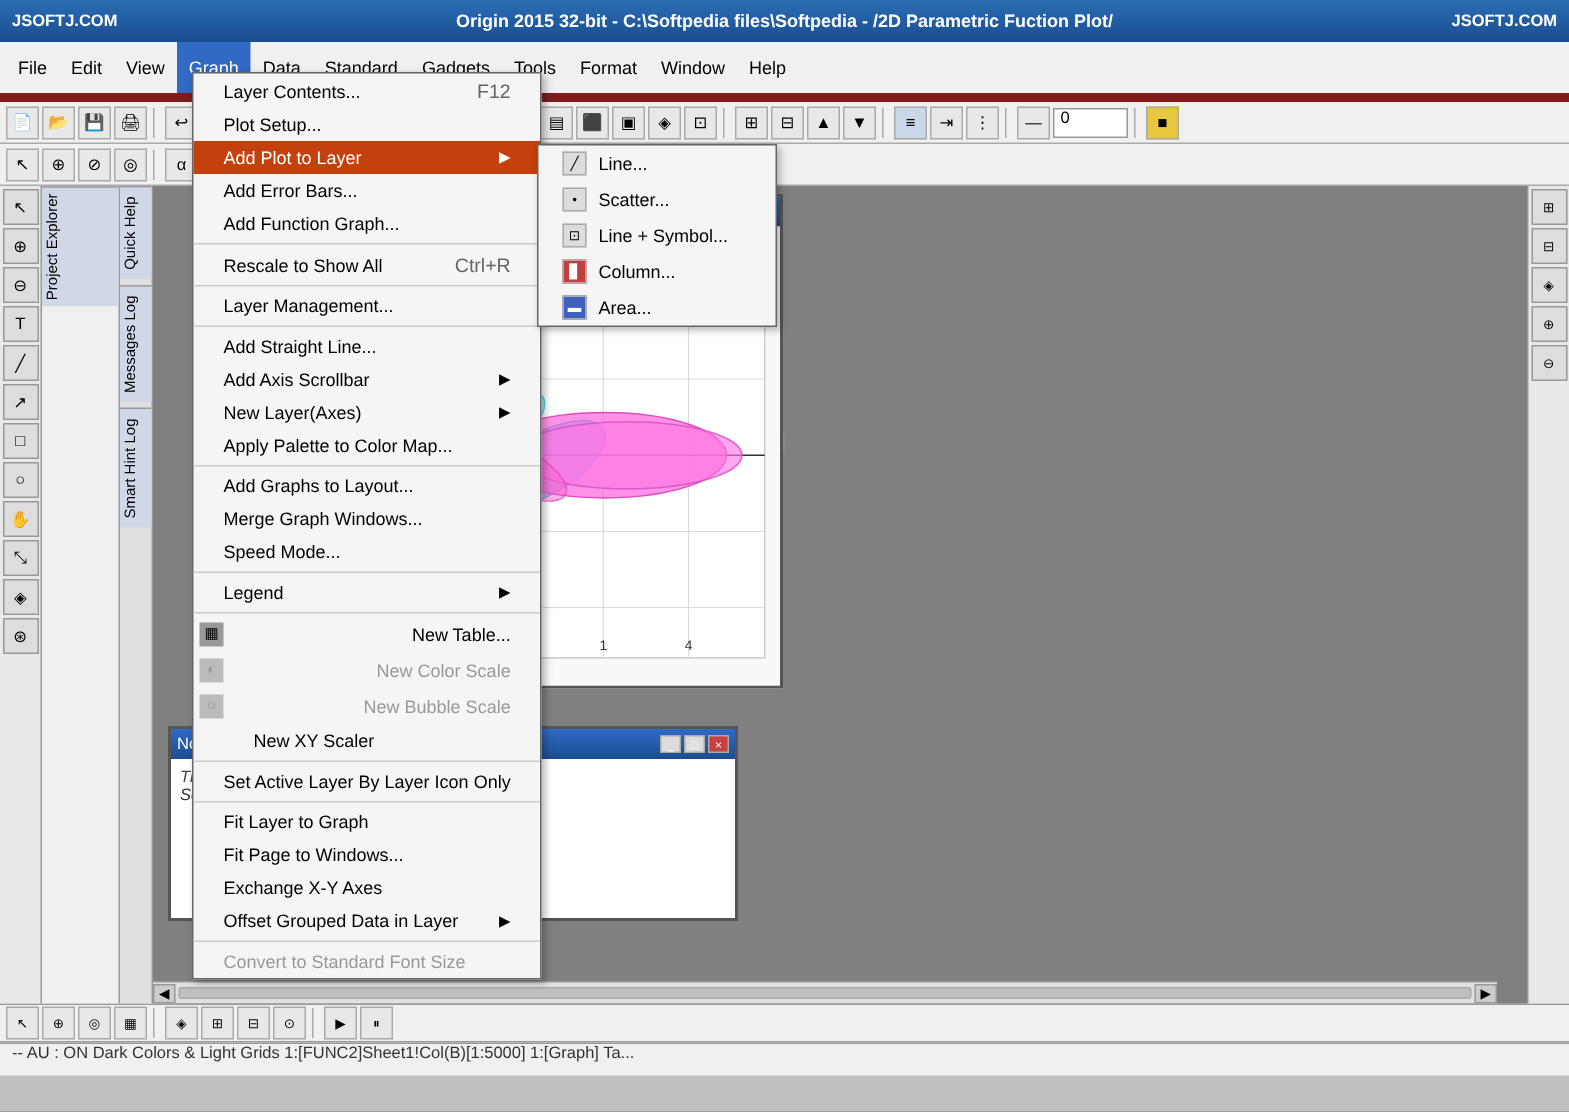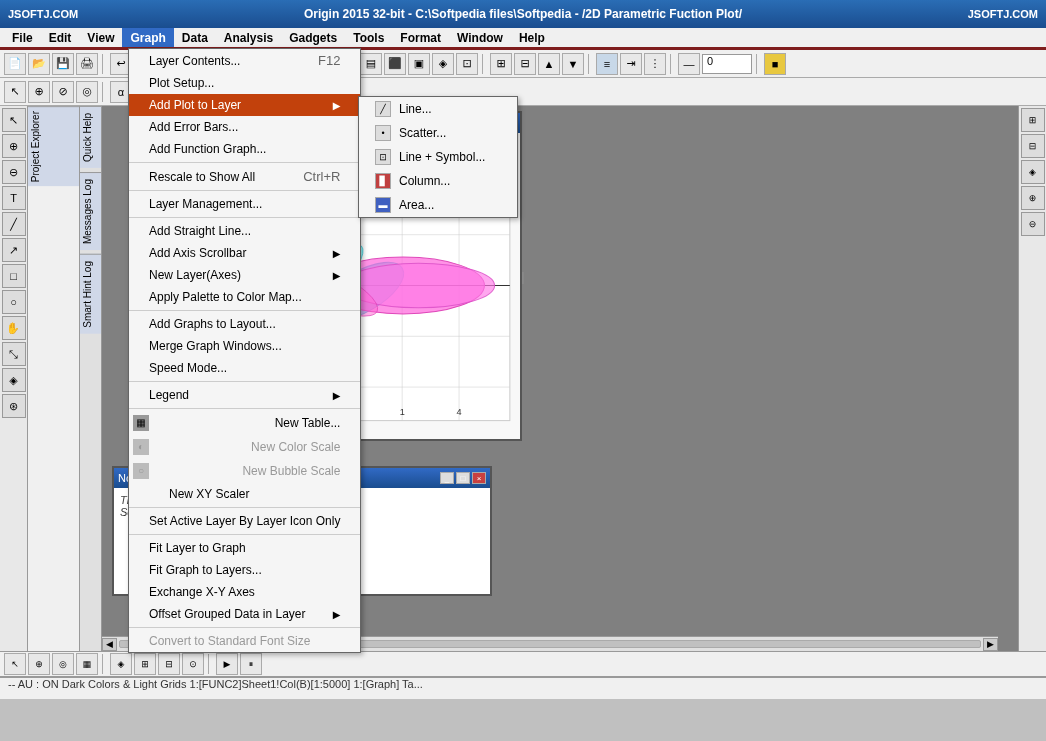--- a/index.html
+++ b/index.html
@@ -25,27 +25,26 @@
       color: white;
       font-size: 12px;
       font-weight: bold;
     }
     .title-logo { font-size: 11px; font-weight: bold; color: #fff; }
     .title-text { flex: 1; text-align: center; font-size: 12px; }
 
     
     #menu-bar {
       width: 100%;
-      height: 22px;
+      height: 40px;
       background: #f0f0f0;
       display: flex;
       align-items: center;
-      border-bottom: 3px solid #7f1d1d;
+      border-bottom: 6px solid #7f1d1d;
       padding: 0 4px;
-      font-weight: bold;
     }
     .menu-item {
       padding: 2px 8px;
       cursor: pointer;
       font-size: 12px;
       height: 100%;
       display: flex;
       align-items: center;
     }
     .menu-item:hover, .menu-item.active {
@@ -275,21 +274,21 @@
   <span class="title-text">Origin 2015 32-bit - C:\Softpedia files\Softpedia - /2D Parametric Fuction Plot/</span>
   <span class="title-logo">JSOFTJ.COM</span>
 </div>
 
 <div id="menu-bar">
   <div class="menu-item">File</div>
   <div class="menu-item">Edit</div>
   <div class="menu-item">View</div>
   <div class="menu-item active">Graph</div>
   <div class="menu-item">Data</div>
-  <div class="menu-item">Analysis</div>
+  <div class="menu-item">Standard</div>
   <div class="menu-item">Gadgets</div>
   <div class="menu-item">Tools</div>
   <div class="menu-item">Format</div>
   <div class="menu-item">Window</div>
   <div class="menu-item">Help</div>
 </div>
 
 <div class="toolbar-row">
   <div class="tb-btn">📄</div>
   <div class="tb-btn">📂</div>
@@ -588,21 +587,21 @@
   </div>
   <div class="menu-sep"></div>
   <div class="menu-item-dd">
     <span>Set Active Layer By Layer Icon Only</span>
   </div>
   <div class="menu-sep"></div>
   <div class="menu-item-dd">
     <span>Fit Layer to Graph</span>
   </div>
   <div class="menu-item-dd">
-    <span>Fit Graph to Layers...</span>
+    <span>Fit Page to Windows...</span>
   </div>
   <div class="menu-item-dd">
     <span>Exchange X-Y Axes</span>
   </div>
   <div class="menu-item-dd">
     <span>Offset Grouped Data in Layer</span>
     <span class="menu-arrow">▶</span>
   </div>
   <div class="menu-sep"></div>
   <div class="menu-item-dd disabled">

